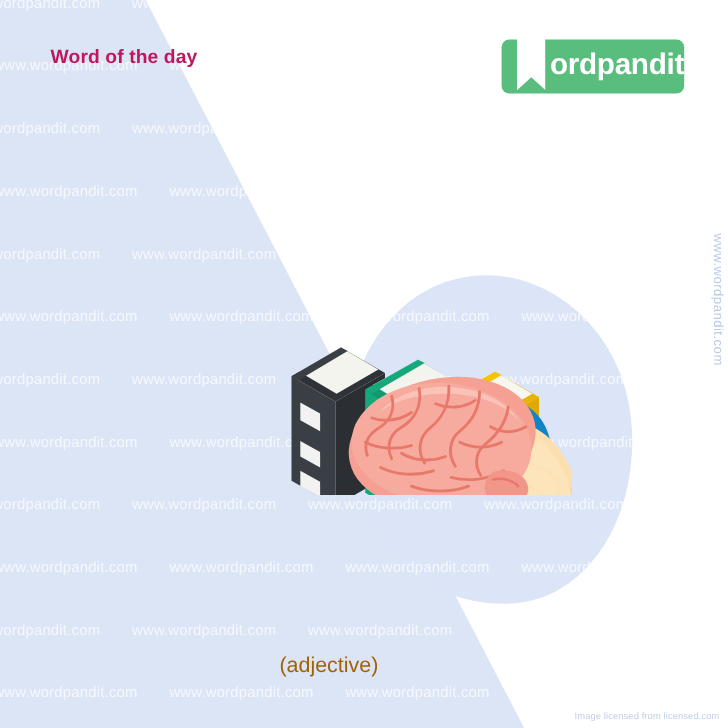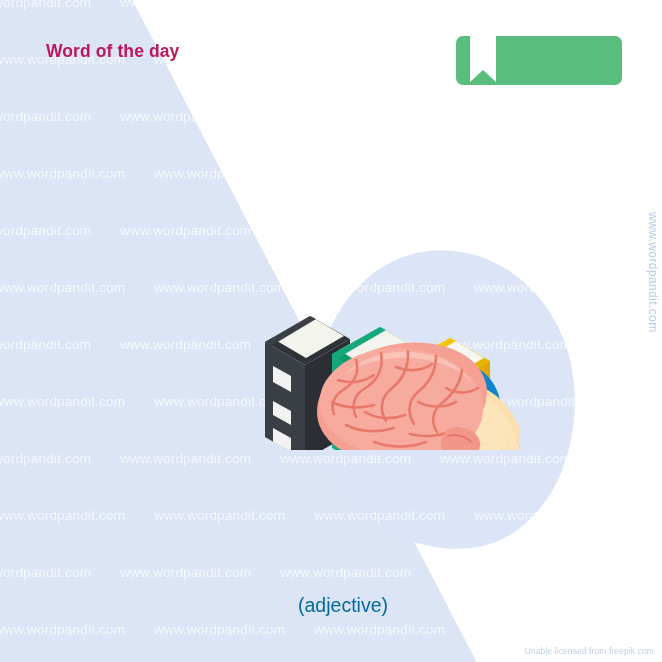--- a/index.html
+++ b/index.html
@@ -78,21 +78,21 @@
     font-size:36px;font-weight:bold;color:#ffffff;letter-spacing:-.2px;
   }
 
   
   .defn{
     position:absolute;left:0;top:570px;width:662px;text-align:center;
     font-size:19.5px;color:#6d7b8c;line-height:1.42;
   }
   .defn-pos{
     position:absolute;left:0;top:594px;width:598px;text-align:center;
-    font-size:19.5px;color:#0369a1;padding-left:44px;
+    font-size:19.5px;color:#a16207;
   }
 
   
   .credit{
     position:absolute;right:8px;bottom:6px;
     font-size:8.5px;color:#c2cfe4;letter-spacing:.1px;
   }
 </style>
 </head>
 <body>
@@ -167,20 +167,21 @@
     </div>
 
   <div class="wm-v">www.wordpandit.com</div>
 
   <div class="hdr">
     <div class="hdr-sub">Word of the day</div>
   </div>
 
   <div class="logo">
     <div class="logo-bookmark"></div>
+    <div class="logo-text">ordpandit</div>
   </div>
 
   <div class="illus">
     <svg viewBox="0 0 360 280" xmlns="http://www.w3.org/2000/svg">
 
       <g>
 
         <polygon points="105,172 150,146 190,169 145,195" fill="#2f3338"></polygon>
         <polygon points="112,168 150,146 184,166 146,188" fill="#f4f4ee"></polygon>
         <polygon points="105,172 150,146 156,149 111,176" fill="#3a3f45"></polygon>
@@ -290,15 +291,15 @@
         <path d="M292,258 C306,256 318,262 320,272 C322,282 312,290 299,289
                  C287,288 279,280 281,270 C283,262 287,259 292,258 Z" fill="#f2968a"></path>
         <path d="M288,266 C296,264 306,266 311,272" stroke="#e8796a" stroke-width="2.2" fill="none" stroke-linecap="round"></path>
       </g>
     </svg>
   </div>
 
 
   <div class="defn-pos">(adjective)</div>
 
-  <div class="credit">Unable licensed from freepik.com</div>
+  <div class="credit">Image licensed from licensed.com</div>
 
 </div>
 
 </body></html>

